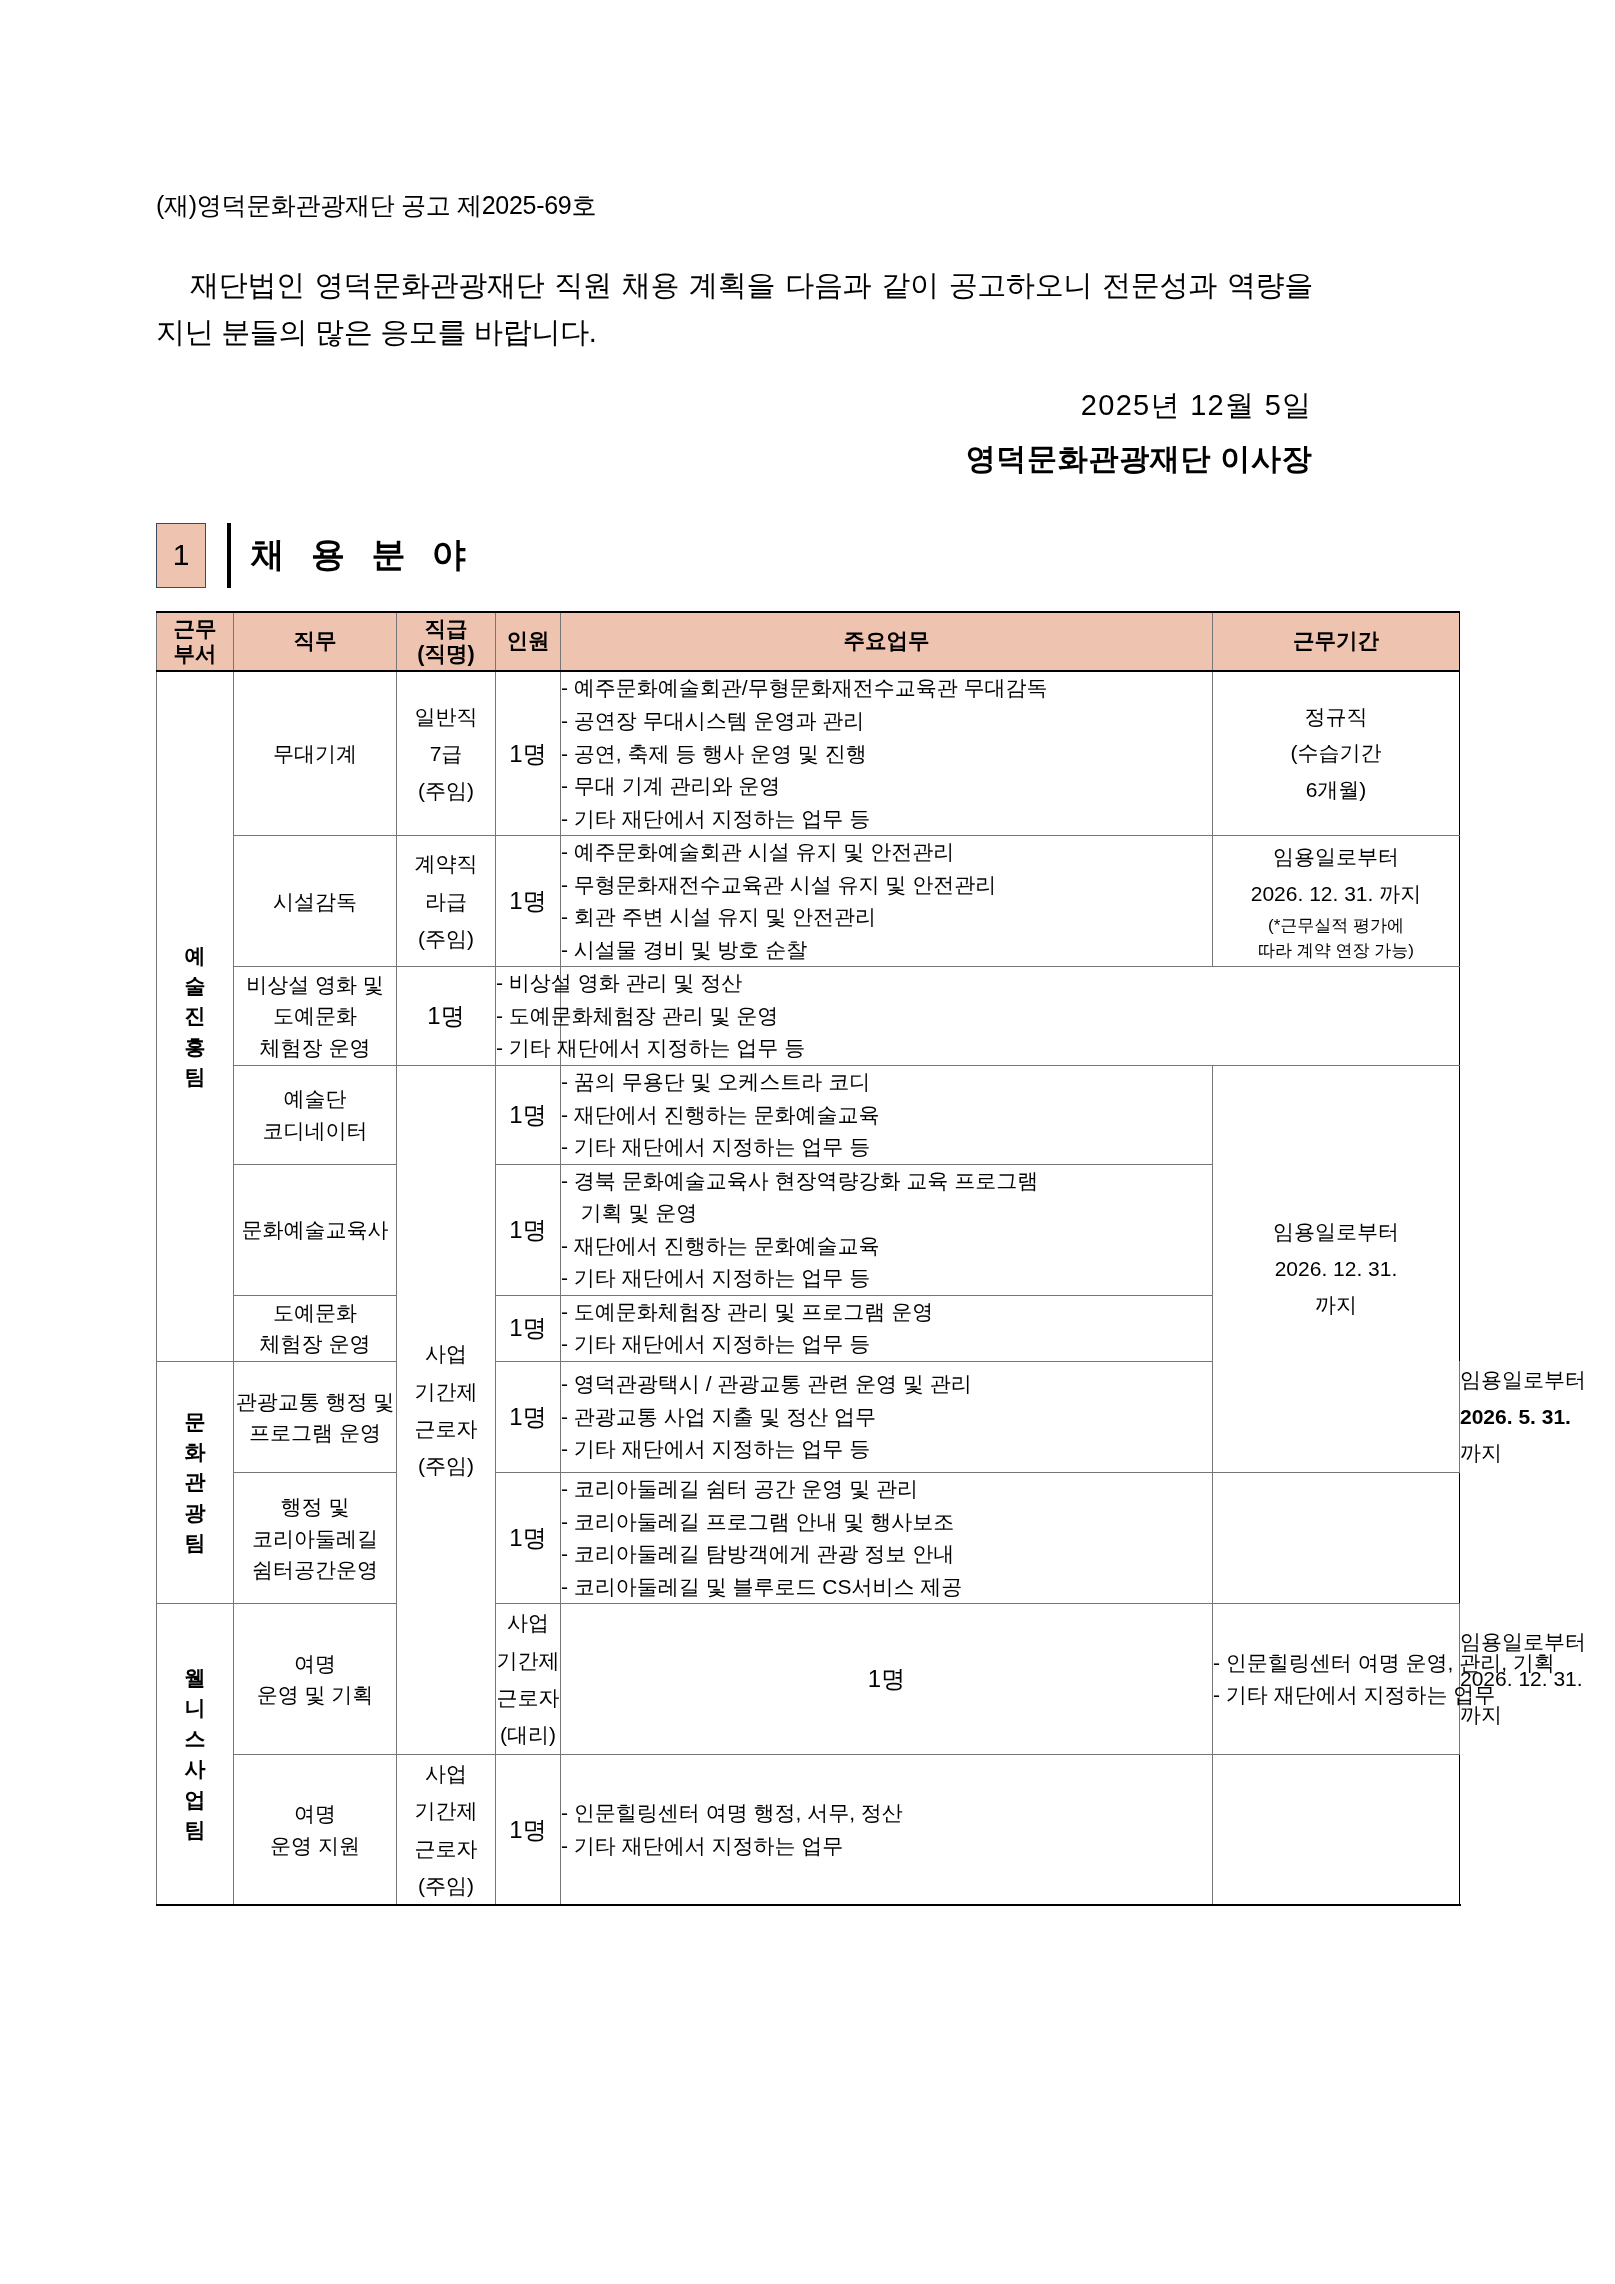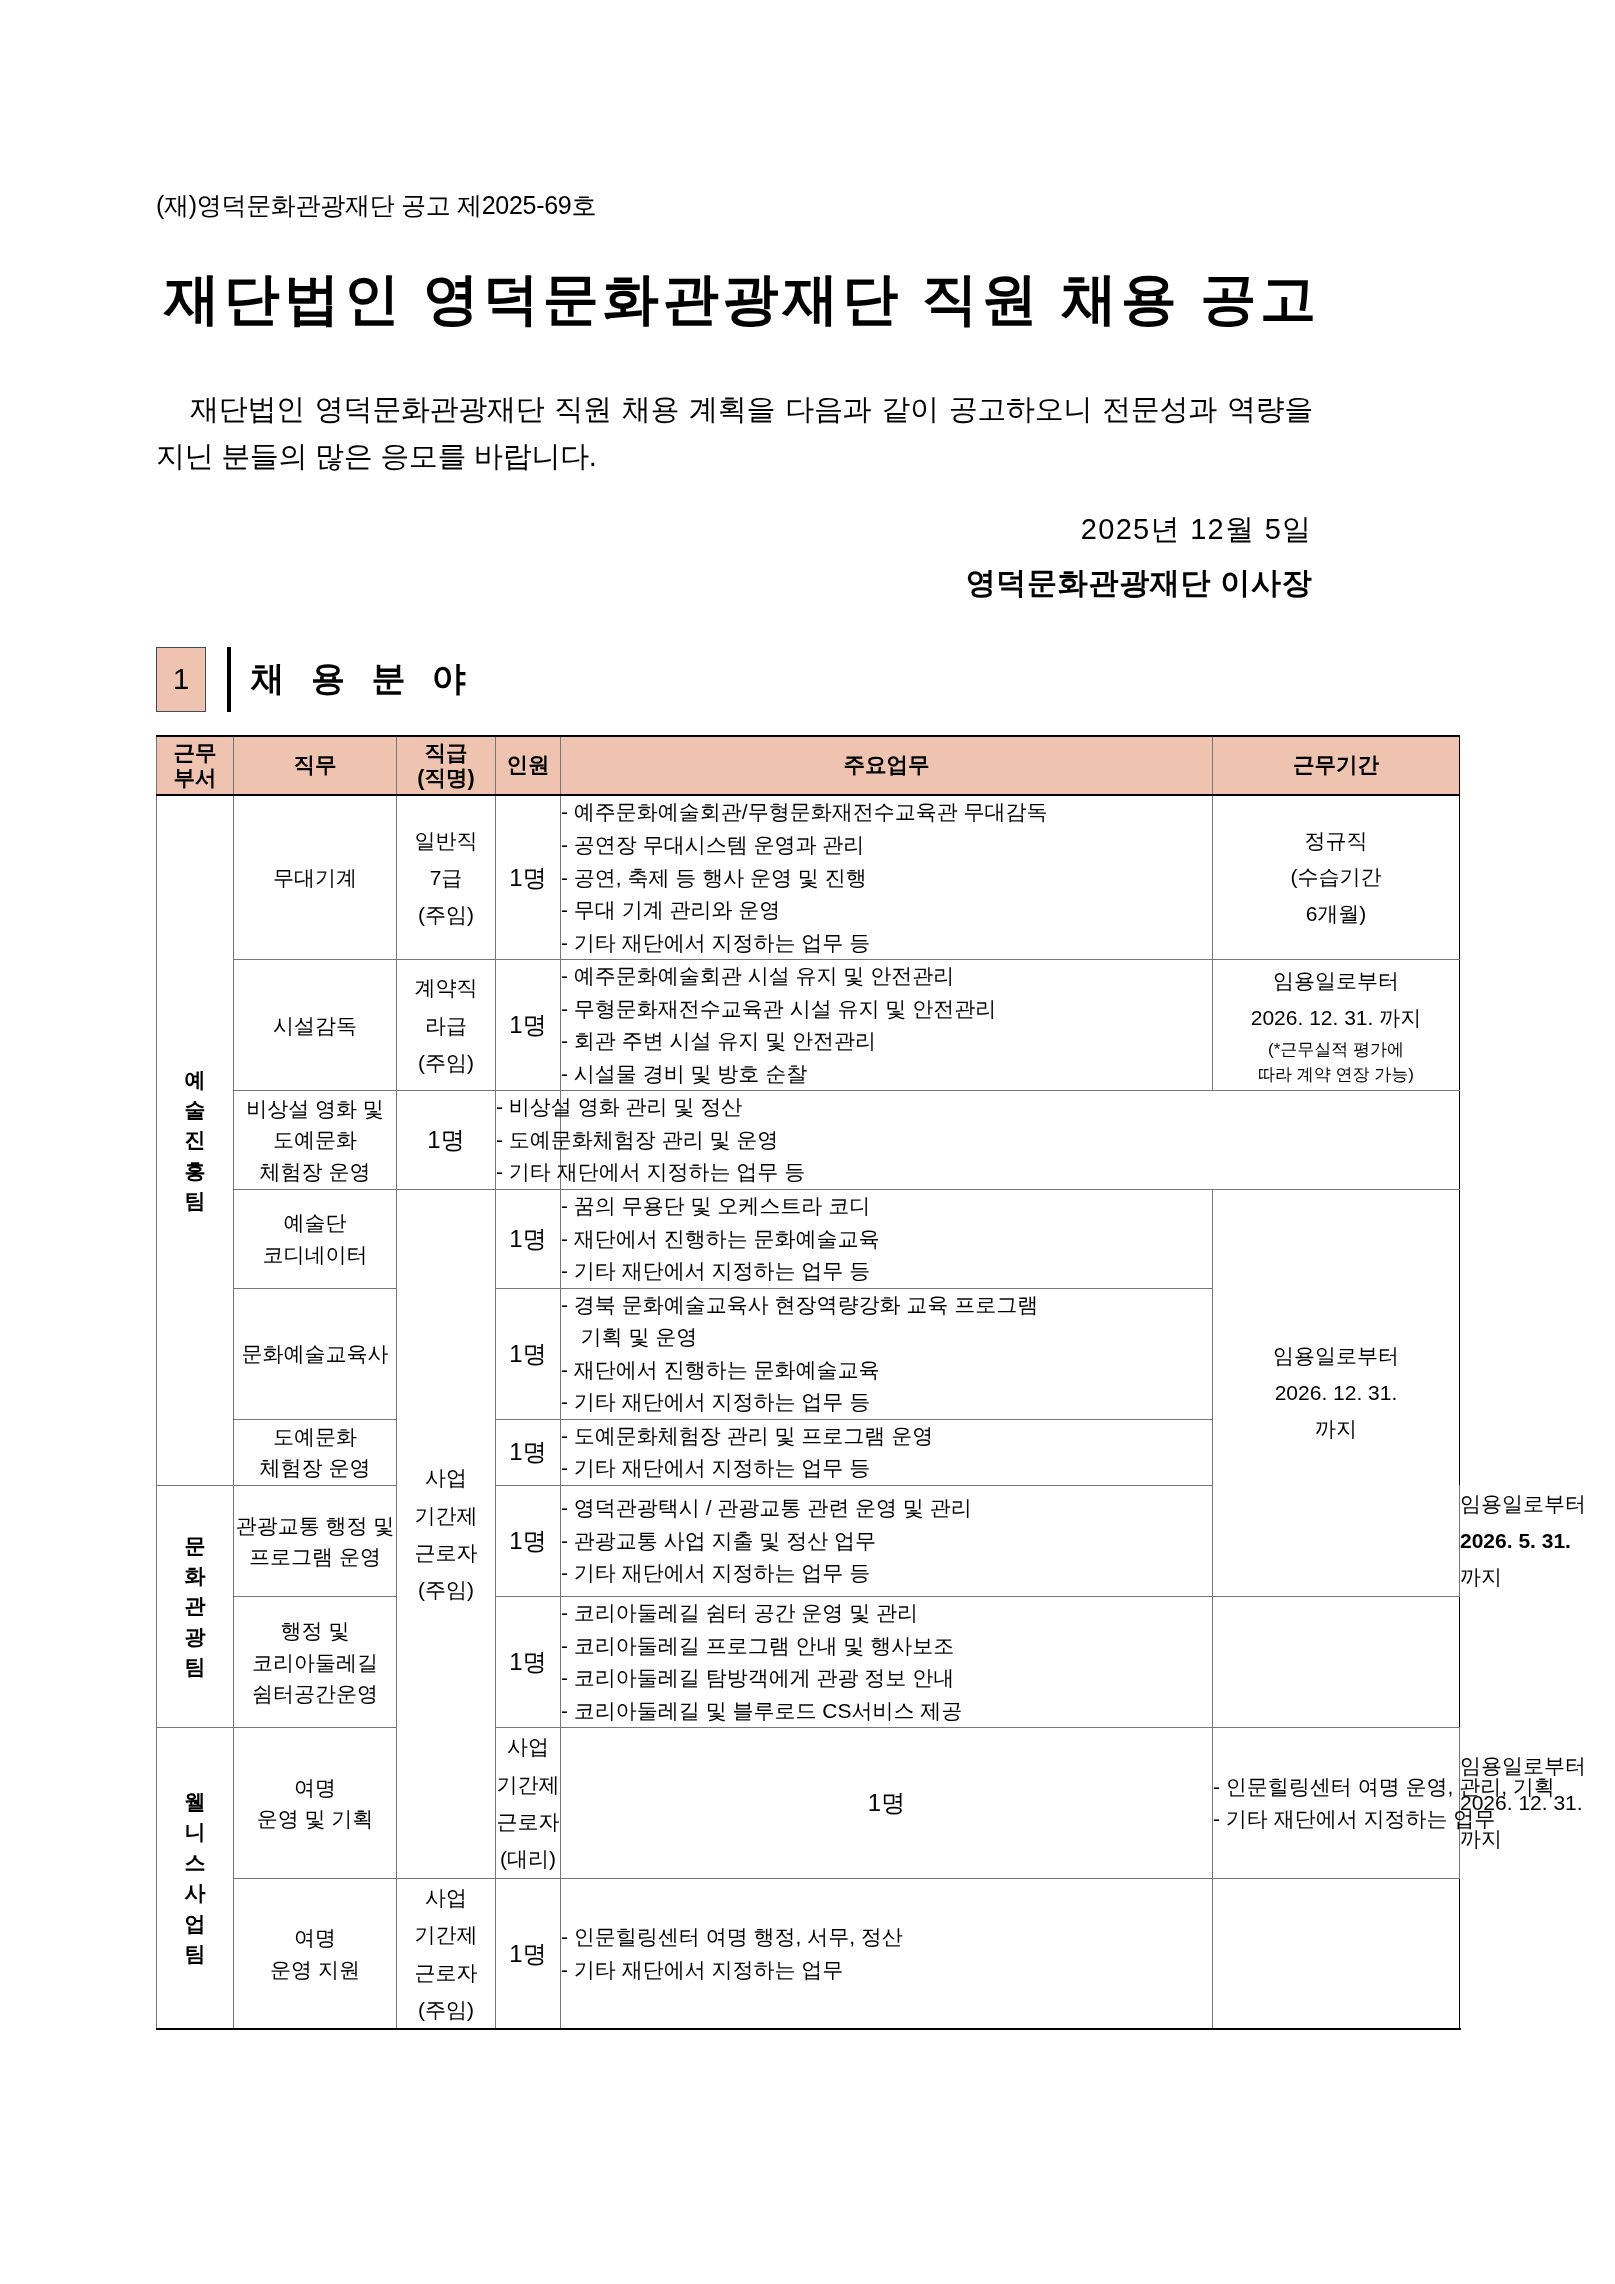--- a/index.html
+++ b/index.html
@@ -181,21 +181,20 @@
   }
   .nowrap { white-space: nowrap; }
 </style>
 </head>
 <body>
 
 <div class="page">
 
   <div class="doc-number">(재)영덕문화관광재단 공고 제2025-69호</div>
 
-  <h1 class="doc-title">재단법인 영덕문화관광재단 직원 채용 공고</h1>
 
   <p class="intro">재단법인 영덕문화관광재단 직원 채용 계획을 다음과 같이 공고하오니 전문성과 역량을 지닌 분들의 많은 응모를 바랍니다.</p>
 
   <div class="date-line">2025년  12월  5일</div>
   <div class="signer">영덕문화관광재단 이사장</div>
 
   <div class="section-head">
     <div class="section-num">1</div>
     <div class="section-rule"></div>
     <div class="section-title">채 용 분 야</div>

